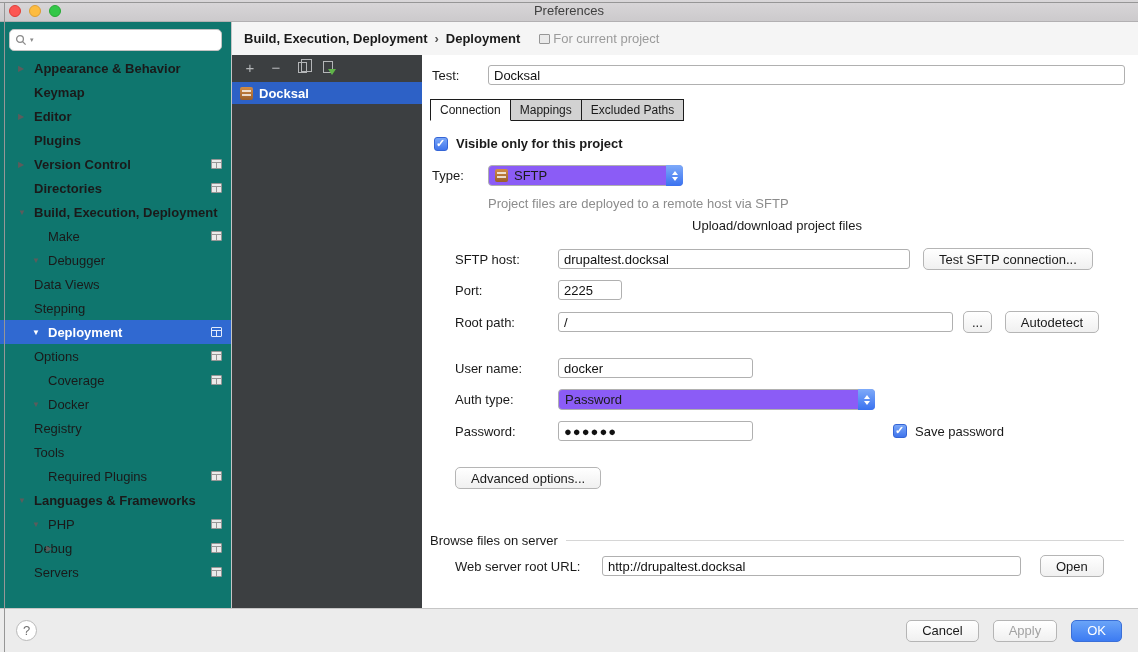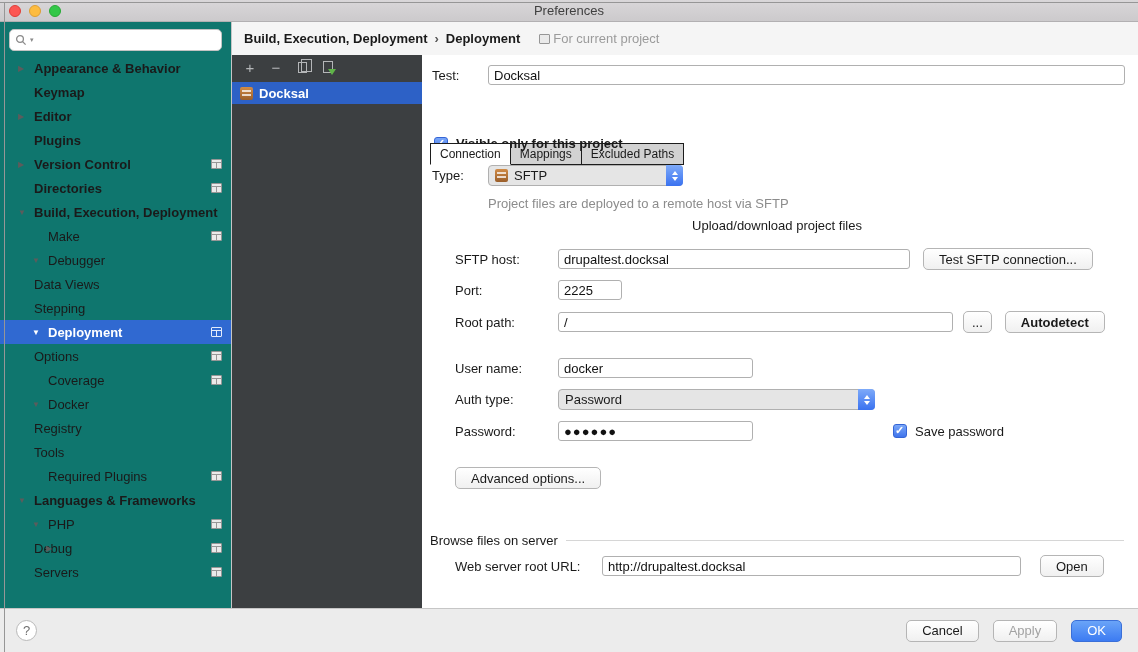--- a/index.html
+++ b/index.html
@@ -75,33 +75,33 @@
   .form-pane { flex:1; background:#fff; position:relative; min-width:0; }
   .row { position:absolute; display:flex; align-items:center; }
   .lbl { flex-shrink:0; color:#1a1a1a; }
   .text-field { height:20px; border:1px solid #b0b0b0; border-radius:3px; padding:0 5px; font-size:13px; font-family:inherit; color:#111; background:#fff; }
   .btn { height:22px; padding:0 15px; background:linear-gradient(#ffffff,#f0f0f0); border:1px solid #b5b5b5; border-radius:5px; font-size:13px; font-family:inherit; color:#1a1a1a; display:inline-flex; align-items:center; justify-content:center; }
 
   #row-name { left:10px; top:10px; right:13px; }
   #row-name .lbl { width:56px; }
   #row-name .text-field { flex:1; }
 
-  .tabs { position:absolute; left:8px; top:44px; display:flex;margin-top:44px; }
+  .tabs { position:absolute; left:8px; top:44px; display:flex; }
   .tab { height:22px; padding:0 9px; display:flex; align-items:center; font-size:12px; color:#1a1a1a; background:#d2d2d2; border:1px solid #1c1c1c; margin-left:-1px; }
   .tab:first-child { margin-left:0; }
   .tab.active { background:#fff; border-bottom-color:#fff; z-index:2; }
 
   #row-visible { left:12px; top:81px; gap:8px; }
   .chk-label { font-weight:bold; }
   .checkbox { width:14px; height:14px; border-radius:3px; background:linear-gradient(#7aa7f8,#3f74ec); border:1px solid #3565d6; position:relative; flex-shrink:0; }
   .checkbox::after { content:"✓"; position:absolute; left:1px; top:-1px; color:#fff; font-size:11px; font-weight:bold; }
 
   #row-type { left:10px; top:110px; }
   #row-type .lbl { width:56px; }
-  .dropdown { height:21px; border:1px solid #b0b0b0; border-radius:4px; background:#e5e5e5; display:flex; align-items:center; padding-left:6px; gap:6px; position:relative; }
+  .dropdown { height:21px; border:1px solid #b0b0b0; border-radius:4px; background:#8b5cf6; display:flex; align-items:center; padding-left:6px; gap:6px; position:relative; }
   .dropdown .dd-value { flex:1; }
   .stepper { position:absolute; right:-1px; top:-1px; bottom:-1px; width:17px; background:linear-gradient(#7eaaf9,#3a72f0); border-radius:0 4px 4px 0; display:flex; flex-direction:column; align-items:center; justify-content:center; gap:2px; }
   .tri-up { width:0; height:0; border-left:3.5px solid transparent; border-right:3.5px solid transparent; border-bottom:4px solid #fff; }
   .tri-down { width:0; height:0; border-left:3.5px solid transparent; border-right:3.5px solid transparent; border-top:4px solid #fff; }
   .type-dd { width:195px; }
   .auth-dd { width:317px; }
   .server-icon.small { width:13px; height:13px; }
 
   #help-type { position:absolute; left:66px; top:141px; color:#8c8c8c;text-align:right; }
 
@@ -116,21 +116,21 @@
   #row-host .btn { margin-left:13px; }
 
   #row-port { left:33px; top:225px; }
   #row-port .lbl { width:103px; }
   #row-port .text-field { width:64px; }
 
   #row-root { left:33px; top:256px; }
   #row-root .lbl { width:103px; }
   #row-root .text-field { width:395px; }
   .btn.dots { margin-left:10px; padding:0 8px; }
-  .btn.autodetect { margin-left:13px;font-weight:bold; }
+  .btn.autodetect { margin-left:13px; }
 
   #row-user { left:33px; top:303px; }
   #row-user .lbl { width:103px; }
   #row-user .text-field { width:195px; }
 
   #row-auth { left:33px; top:334px; }
   #row-auth .lbl { width:103px; }
 
   #row-pass { left:33px; top:366px; }
   #row-pass .lbl { width:103px; }

